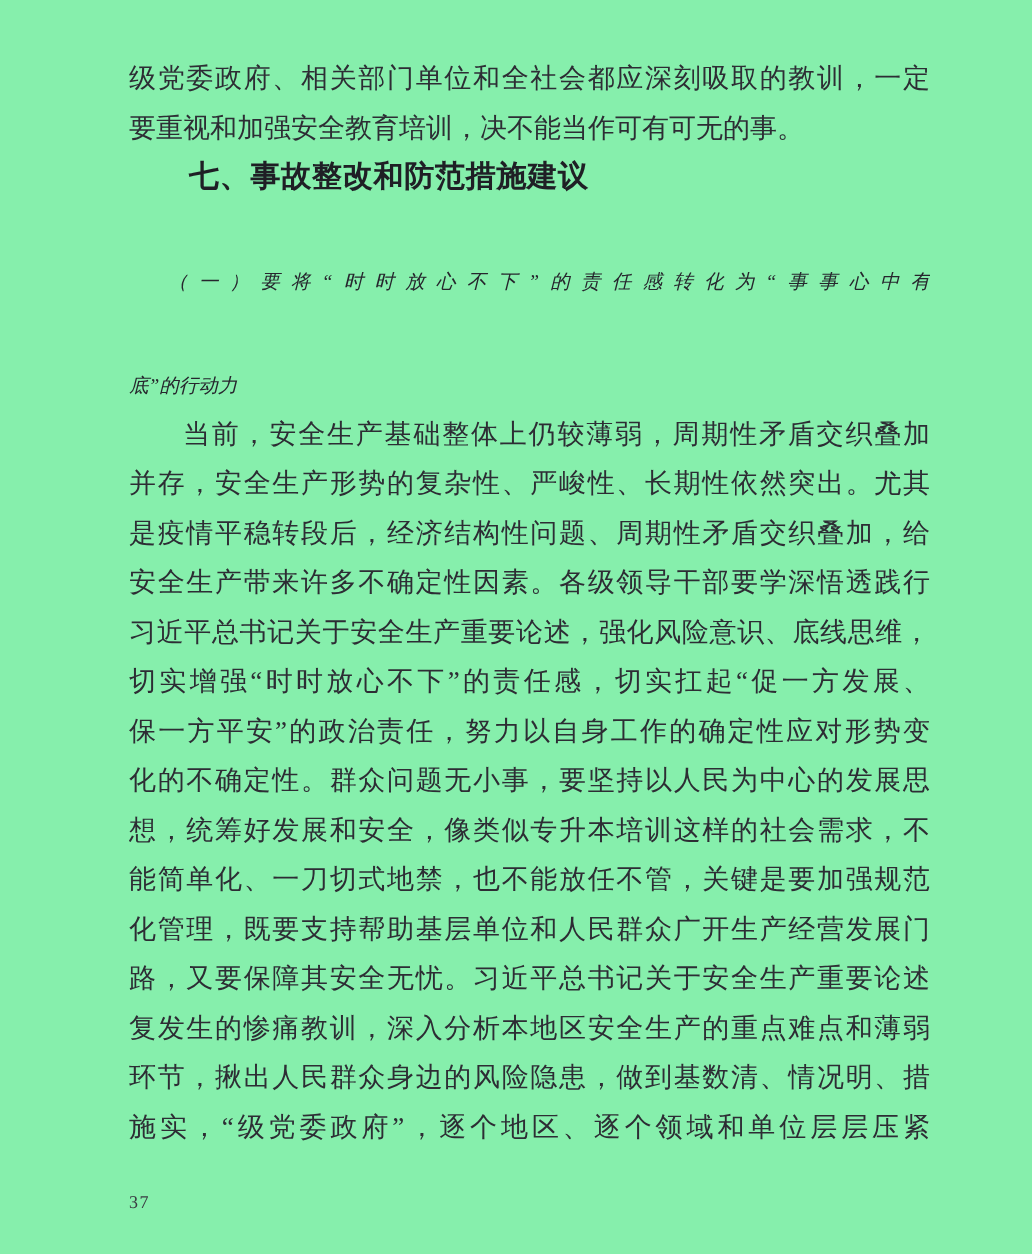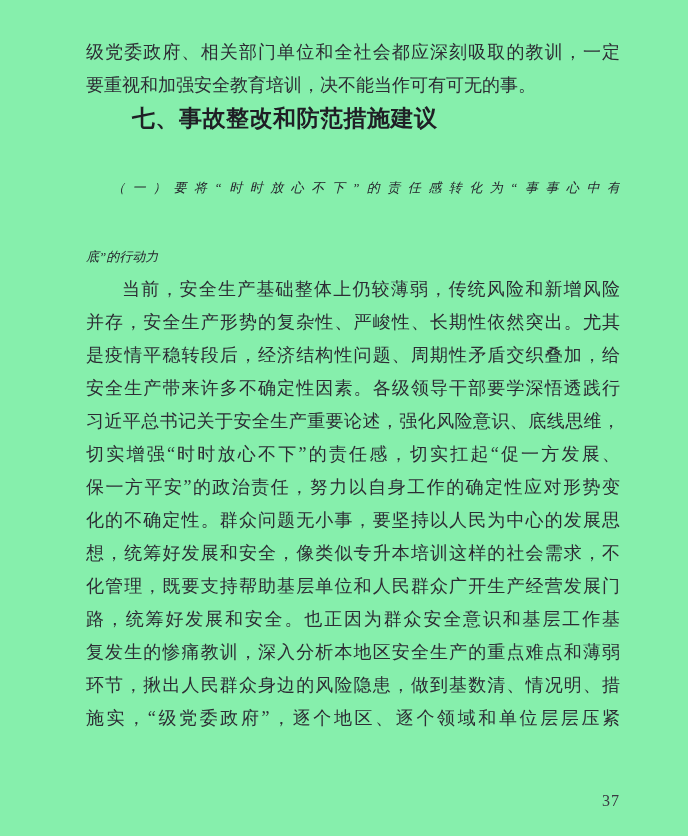--- a/index.html
+++ b/index.html
@@ -35,66 +35,67 @@
     text-align: justify;
     text-align-last: justify;
     overflow: hidden;
   }
   .indent {
     text-indent: 2em;
   }
   .heading {
     font-family: "Liberation Sans", "DejaVu Sans", sans-serif;
     font-weight: bold;
-    font-size: 23px;
+    font-size: 20px;
     color: #1f1f25;
     letter-spacing: 0.5px;
   }
   .kai {
     font-style: italic;
     font-size: 13px;
     color: #26262d;
     margin-top: 36px;
   }
   .page-number {
     position: absolute;
     top: 789px;
     left: 86px;
     width: 534px;
-    text-align: right;
-    font-size: 16px;
+    text-align: left;
+    font-size: 12px;
     line-height: 24px;
     color: #3a3a42;
     letter-spacing: 1px;
   }
 </style>
 </head>
 <body>
 
 <div class="page">
   <div class="text-block">
 
     <div class="line j">级党委政府、相关部门单位和全社会都应深刻吸取的教训，一定</div>
     <div class="line">要重视和加强安全教育培训，决不能当作可有可无的事。</div>
 
     <div class="line heading indent">七、事故整改和防范措施建议</div>
 
     <div class="line kai indent j">（一）要将“时时放心不下”的责任感转化为“事事心中有</div>
     <div class="line kai">底”的行动力</div>
 
-    <div class="line indent j">当前，安全生产基础整体上仍较薄弱，传统风险和新增风险</div>
+    <div class="line indent j">当前，安全生产基础整体上仍较薄弱，周期性矛盾交织叠加</div>
     <div class="line j">并存，安全生产形势的复杂性、严峻性、长期性依然突出。尤其</div>
     <div class="line j">是疫情平稳转段后，经济结构性问题、周期性矛盾交织叠加，给</div>
     <div class="line j">安全生产带来许多不确定性因素。各级领导干部要学深悟透践行</div>
     <div class="line j">习近平总书记关于安全生产重要论述，强化风险意识、底线思维，</div>
     <div class="line j">切实增强“时时放心不下”的责任感，切实扛起“促一方发展、</div>
     <div class="line j">保一方平安”的政治责任，努力以自身工作的确定性应对形势变</div>
     <div class="line j">化的不确定性。群众问题无小事，要坚持以人民为中心的发展思</div>
     <div class="line j">想，统筹好发展和安全，像类似专升本培训这样的社会需求，不</div>
+    <div class="line j">能简单化、一刀切式地禁，也不能放任不管，关键是要加强规范</div>
     <div class="line j">化管理，既要支持帮助基层单位和人民群众广开生产经营发展门</div>
-    <div class="line j">路，统筹好发展和安全。也正因为群众安全意识和基层工作基</div>
+    <div class="line j">路，又要保障其安全无忧。习近平总书记关于安全生产重要论述</div>
     <div class="line j">复发生的惨痛教训，深入分析本地区安全生产的重点难点和薄弱</div>
     <div class="line j">环节，揪出人民群众身边的风险隐患，做到基数清、情况明、措</div>
     <div class="line j">施实，“级党委政府”，逐个地区、逐个领域和单位层层压紧</div>
   </div>
 
   <div class="page-number">37</div>
 </div>
 
 </body></html>

